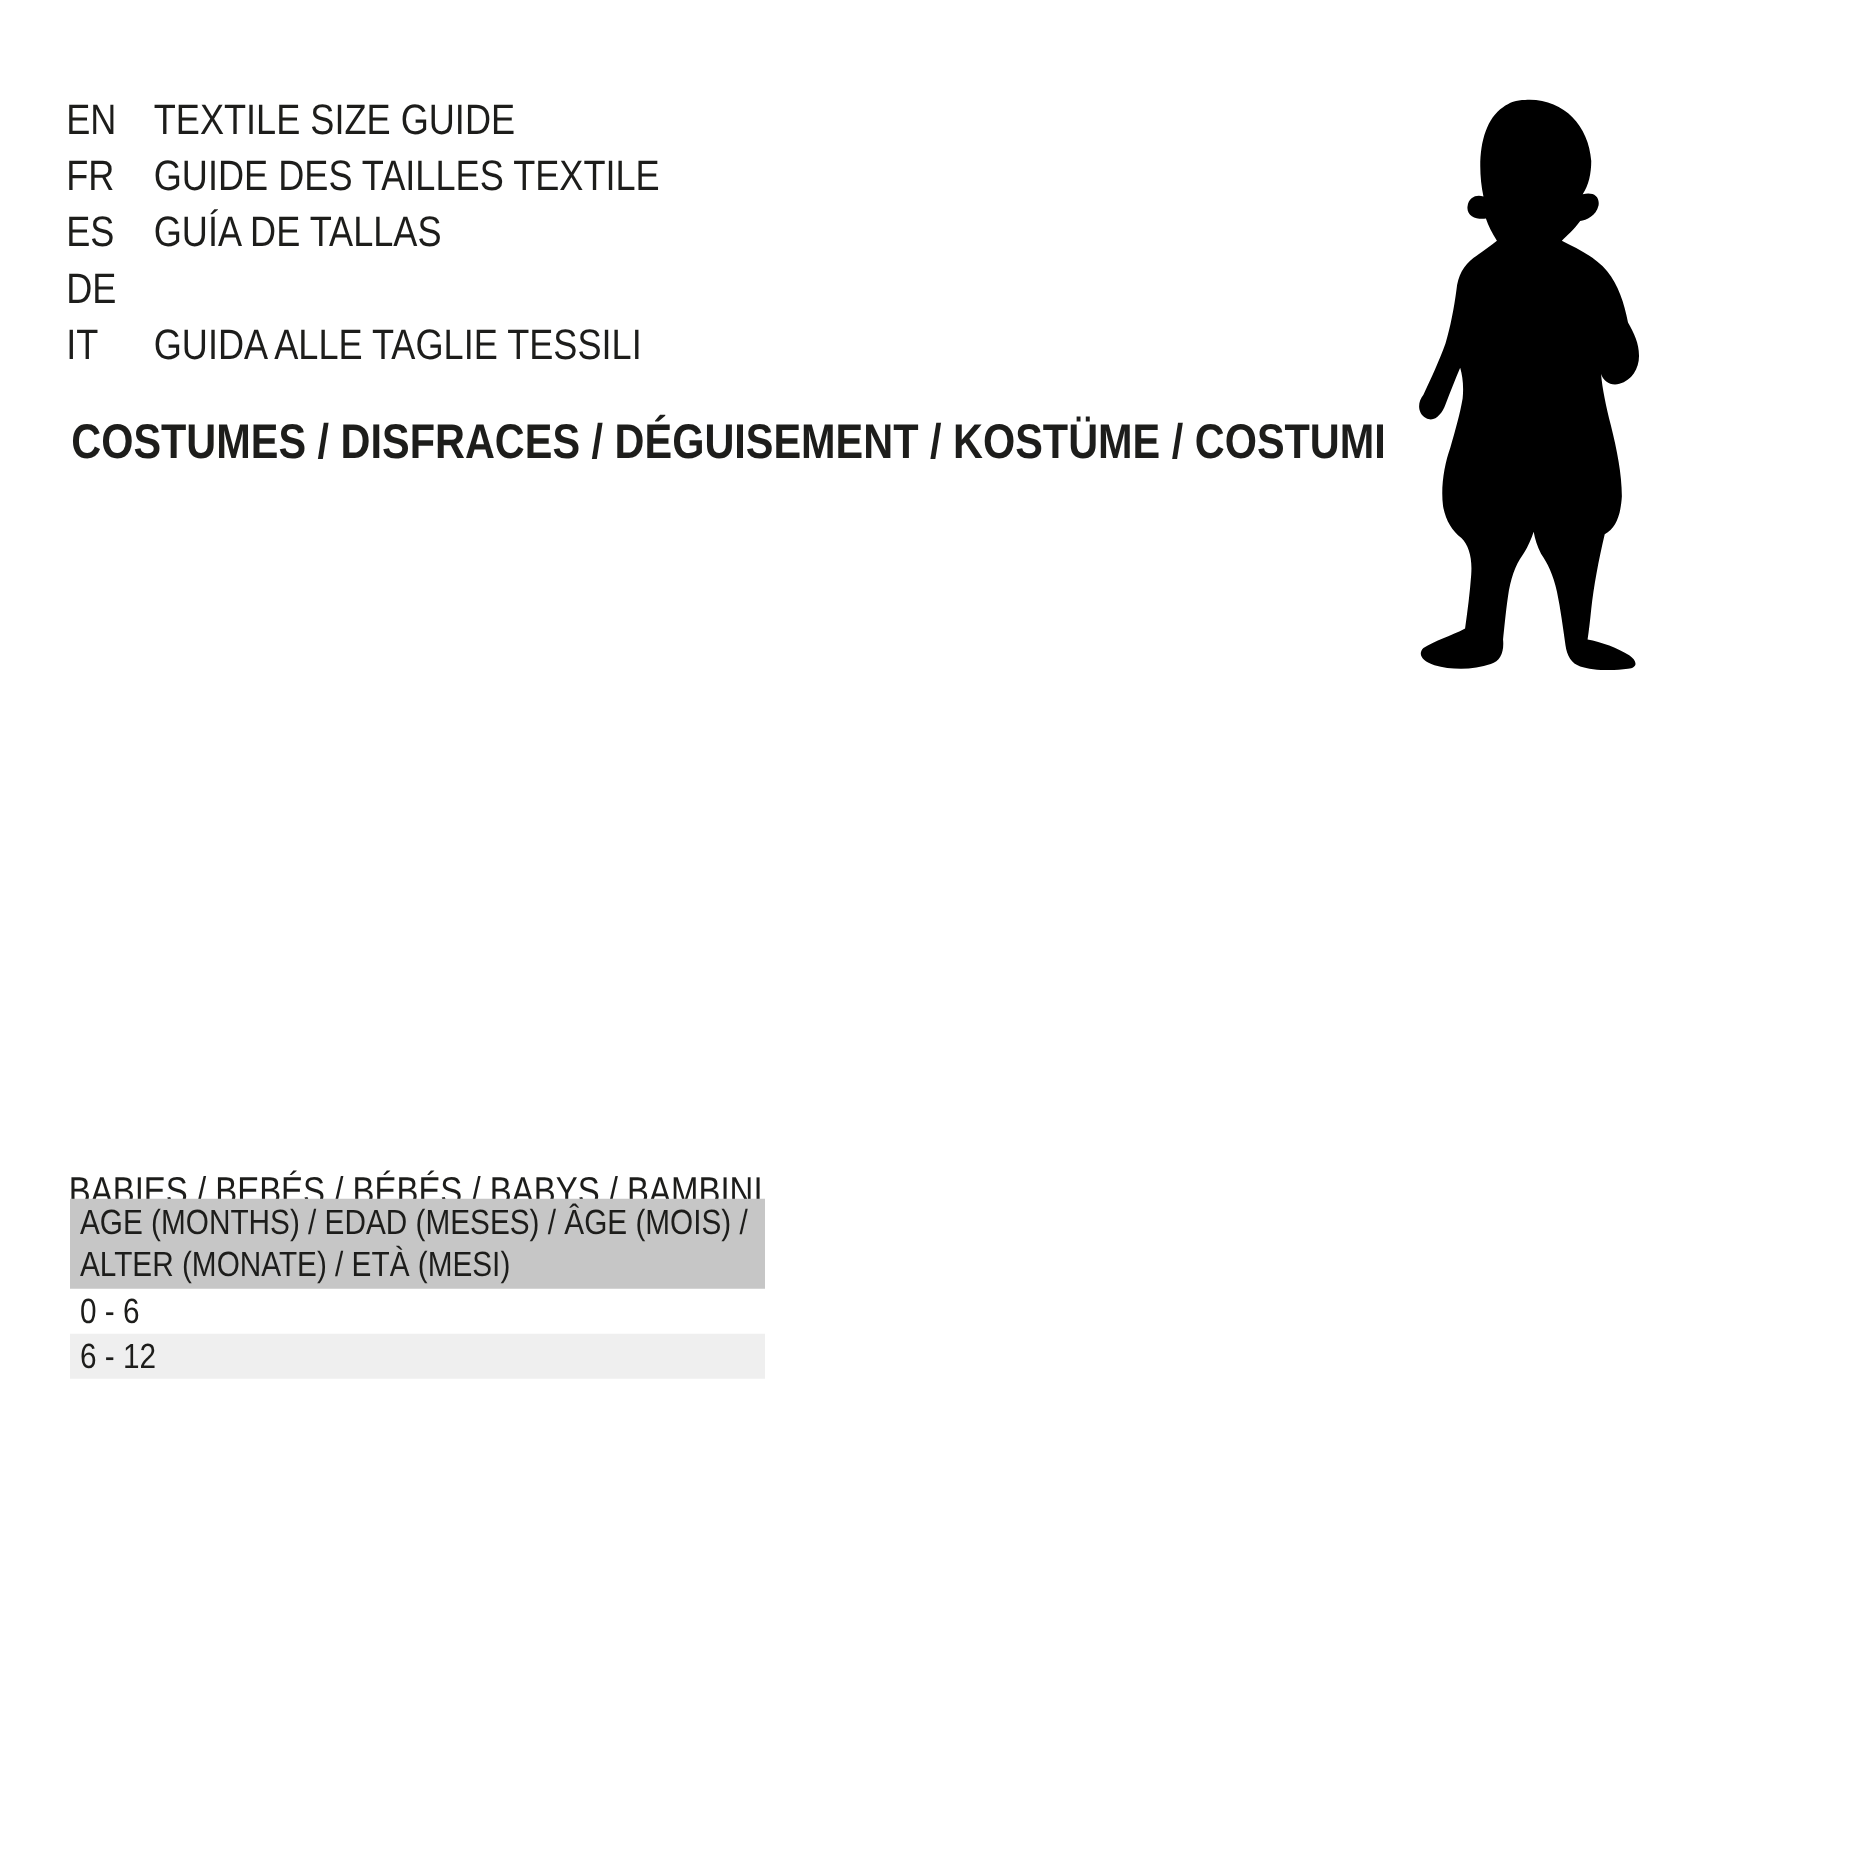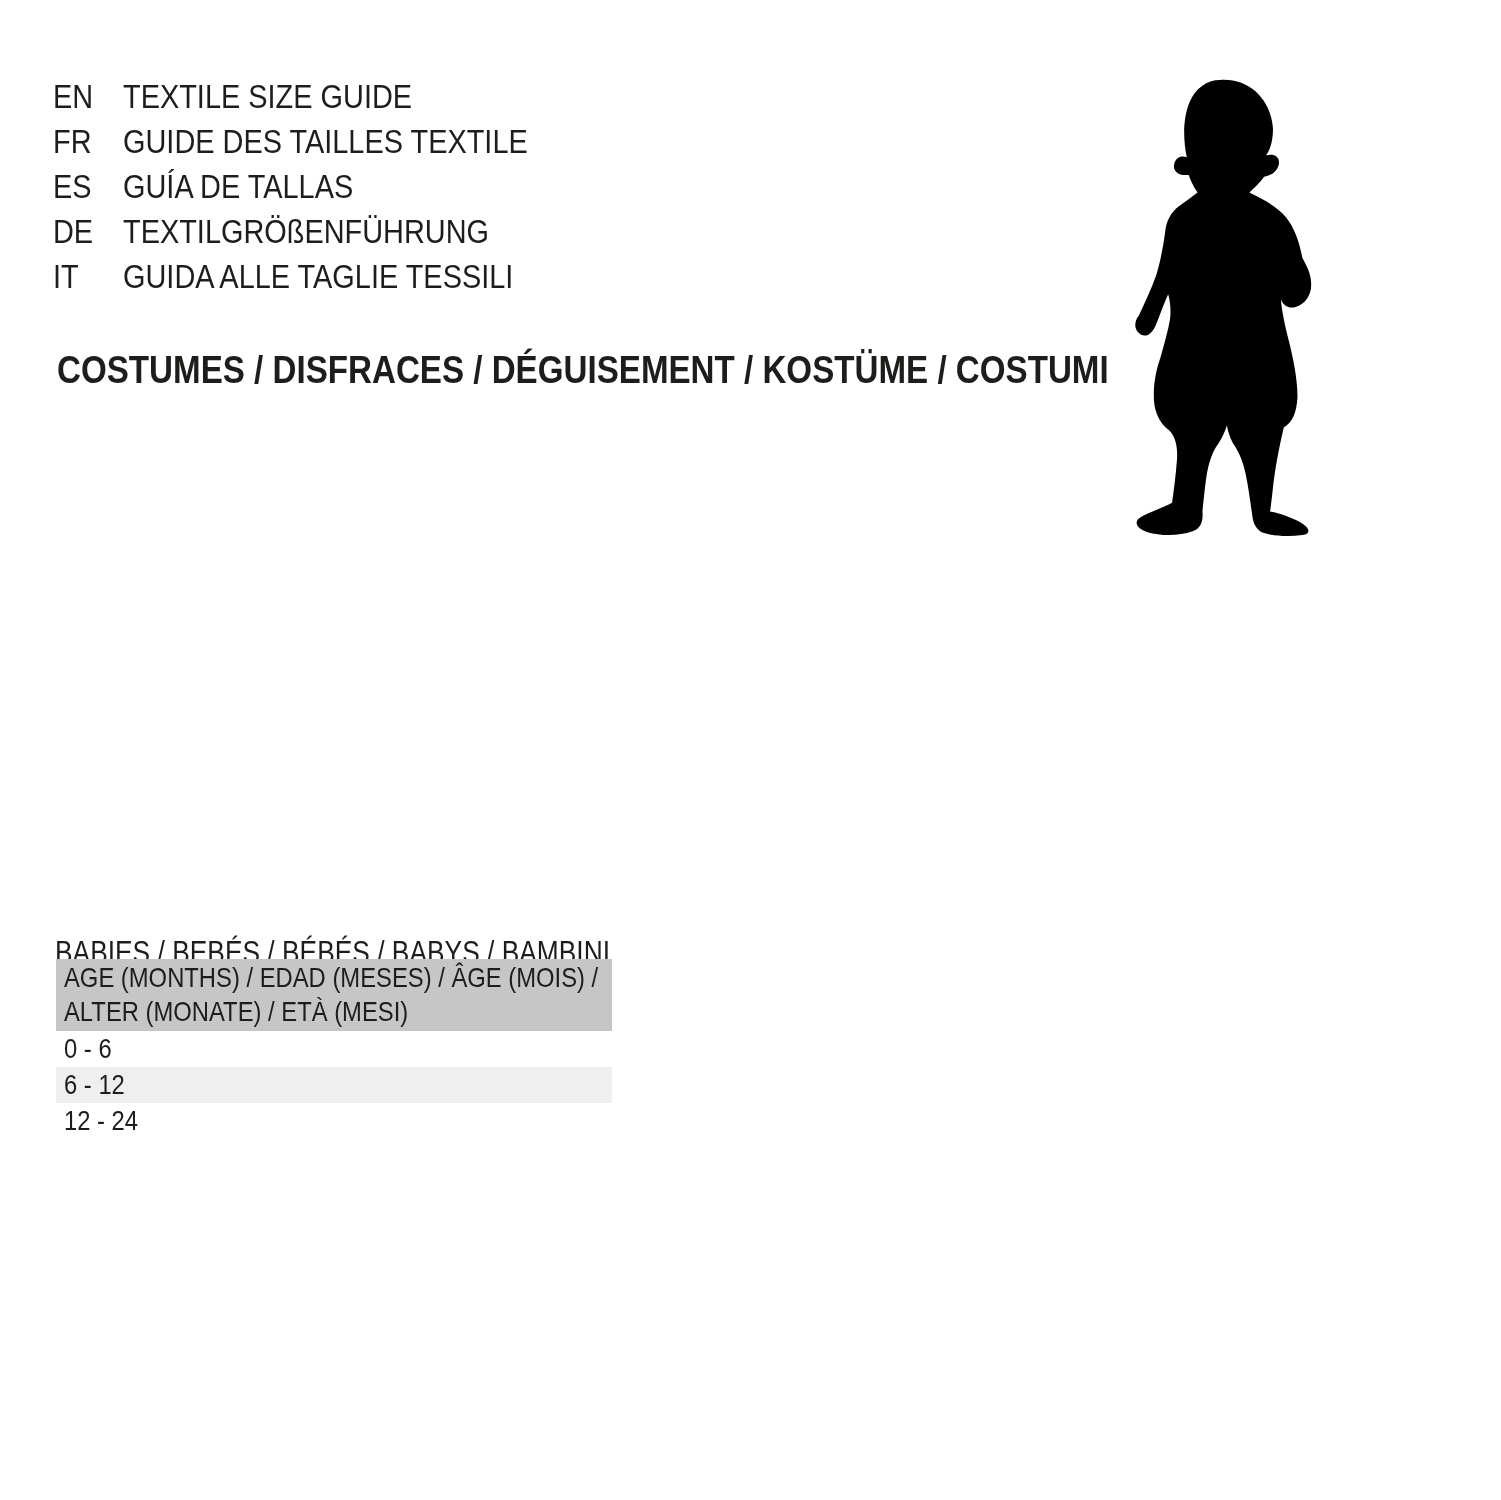--- a/index.html
+++ b/index.html
@@ -37,21 +37,21 @@
     align-items: center;
   }
   .lang-code {
     width: 70px;
     flex: 0 0 70px;
   }
   
   .category-line {
     position: absolute;
     left: 57px;
-    top: 346px;
+    top: 330px;
     font-size: 39px;
     font-weight: bold;
     line-height: 48px;
   }
   
   .silhouette {
     position: absolute;
     left: 1126px;
     top: 78px;
     width: 196px;
@@ -105,21 +105,20 @@
     <div class="lang-row">
       <span class="lang-code"><span class="cond">FR</span></span>
       <span><span class="cond">GUIDE DES TAILLES TEXTILE</span></span>
     </div>
     <div class="lang-row">
       <span class="lang-code"><span class="cond">ES</span></span>
       <span><span class="cond">GUÍA DE TALLAS</span></span>
     </div>
     <div class="lang-row">
       <span class="lang-code"><span class="cond">DE</span></span>
-      <span><span class="cond">TEXTILGRÖßENFÜHRUNG</span></span>
     </div>
     <div class="lang-row">
       <span class="lang-code"><span class="cond">IT</span></span>
       <span><span class="cond">GUIDA ALLE TAGLIE TESSILI</span></span>
     </div>
   </div>
 
   <div class="category-line">
     <span class="cond">COSTUMES / DISFRACES / DÉGUISEMENT / KOSTÜME / COSTUMI</span>
   </div>
@@ -183,18 +182,15 @@
     <div class="table-header">
       <div class="hline"><span class="cond">AGE (MONTHS) / EDAD (MESES) / ÂGE (MOIS) /</span></div>
       <div class="hline"><span class="cond">ALTER (MONATE) / ETÀ (MESI)</span></div>
     </div>
     <div class="table-row">
       <span class="cond">0 - 6</span>
     </div>
     <div class="table-row stripe">
       <span class="cond">6 - 12</span>
     </div>
-    <div class="table-row">
-      <span class="cond">12 - 24</span>
-    </div>
   </div>
 
 </div>
 
 </body></html>

